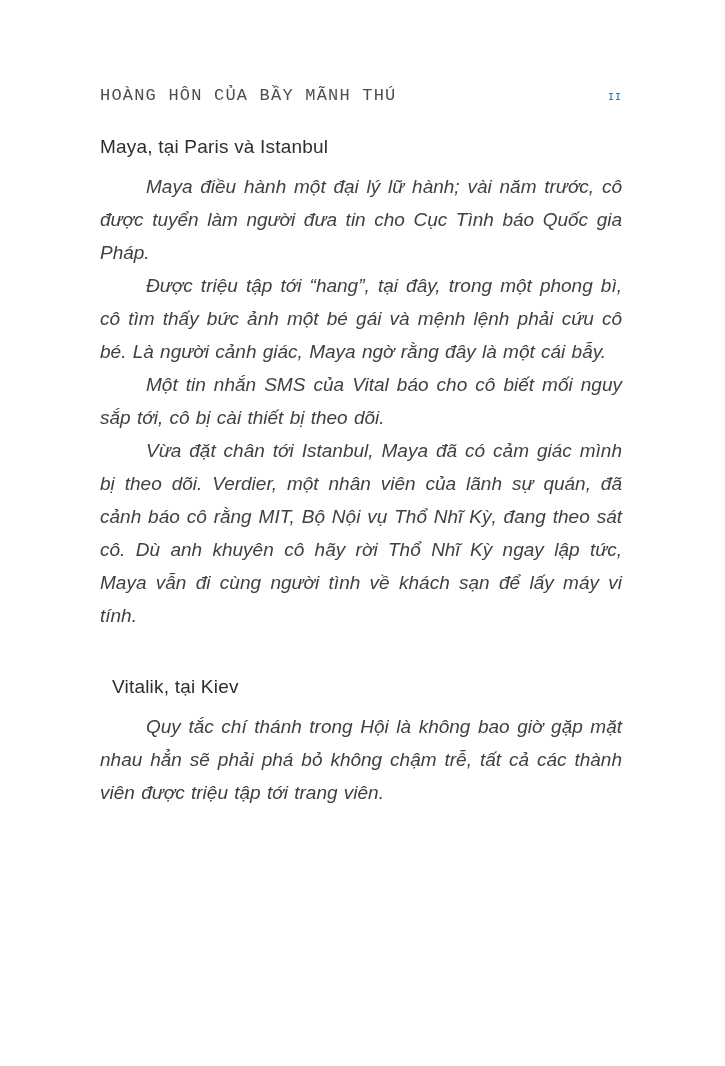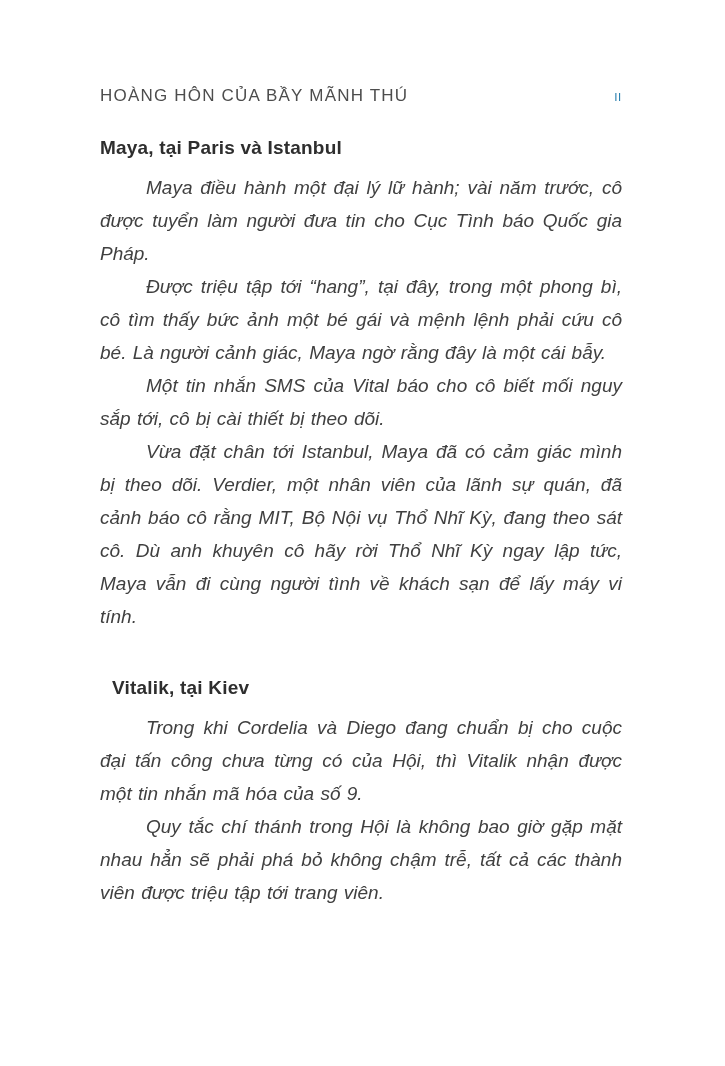--- a/index.html
+++ b/index.html
@@ -16,38 +16,38 @@
   }
 
   .content {
     padding: 86px 103px 0 100px;
   }
 
   .running-head {
     display: flex;
     justify-content: space-between;
     align-items: baseline;
-    font-family: Liberation Sans, sans-serif;
+    font-family: Liberation Mono, monospace;
     color: #4d4d4d;
     gap: 36px;
   }
   .running-title {
     font-size: 17px;
     letter-spacing: 1.2px;
     font-variant: normal;
   }
   .page-number {
     font-size: 10px;
     letter-spacing: 1px;
     color: #0369a1;
   }
 
   .section-heading {
     font-family: "Liberation Sans", sans-serif;
-    font-weight: bold;
+    font-weight: normal;
     font-size: 19px;
     line-height: 22px;
     color: #2e2e2e;
     letter-spacing: 0.2px;
   }
   .heading-1 { margin-top: 31px; }
   .heading-2 { margin-top: 44px; margin-left: 12px; }
 
   .body-text {
     margin-top: 12px;
@@ -79,18 +79,17 @@
     <div class="body-text">
       <p>Maya điều hành một đại lý lữ hành; vài năm trước, cô được tuyển làm người đưa tin cho Cục Tình báo Quốc gia Pháp.</p>
       <p>Được triệu tập tới “hang”, tại đây, trong một phong bì, cô tìm thấy bức ảnh một bé gái và mệnh lệnh phải cứu cô bé. Là người cảnh giác, Maya ngờ rằng đây là một cái bẫy.</p>
       <p>Một tin nhắn SMS của Vital báo cho cô biết mối nguy sắp tới, cô bị cài thiết bị theo dõi.</p>
       <p>Vừa đặt chân tới Istanbul, Maya đã có cảm giác mình bị theo dõi. Verdier, một nhân viên của lãnh sự quán, đã cảnh báo cô rằng MIT, Bộ Nội vụ Thổ Nhĩ Kỳ, đang theo sát cô. Dù anh khuyên cô hãy rời Thổ Nhĩ Kỳ ngay lập tức, Maya vẫn đi cùng người tình về khách sạn để lấy máy vi tính.</p>
     </div>
 
     <h2 class="section-heading heading-2">Vitalik, tại Kiev</h2>
 
     <div class="body-text">
-      <p>Trong khi Cordelia và Diego đang chuẩn bị cho cuộc đại tấn công chưa từng có của Hội, thì Vitalik nhận được một tin nhắn mã hóa của số 9.</p>
       <p>Quy tắc chí thánh trong Hội là không bao giờ gặp mặt nhau hẳn sẽ phải phá bỏ không chậm trễ, tất cả các thành viên được triệu tập tới trang viên.</p>
     </div>
 
   </div>
 </div>
 
 </body></html>

